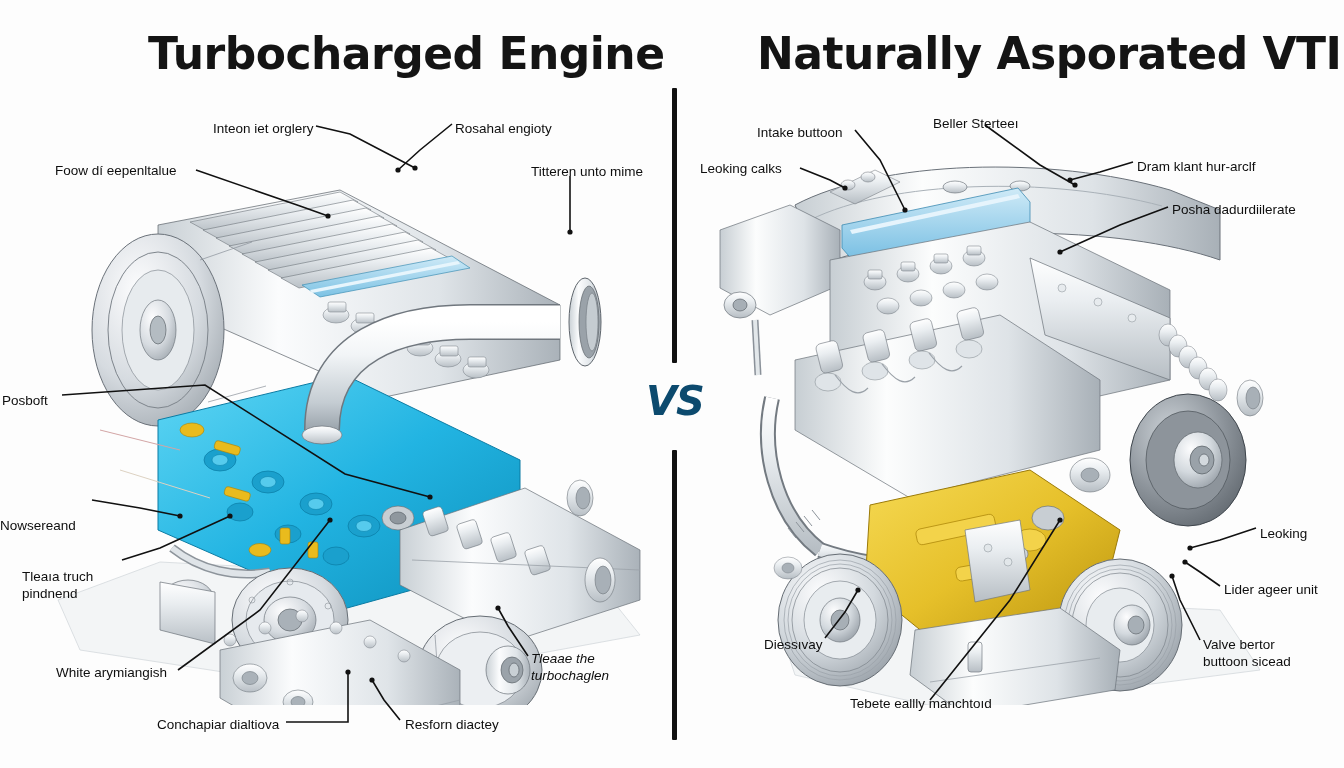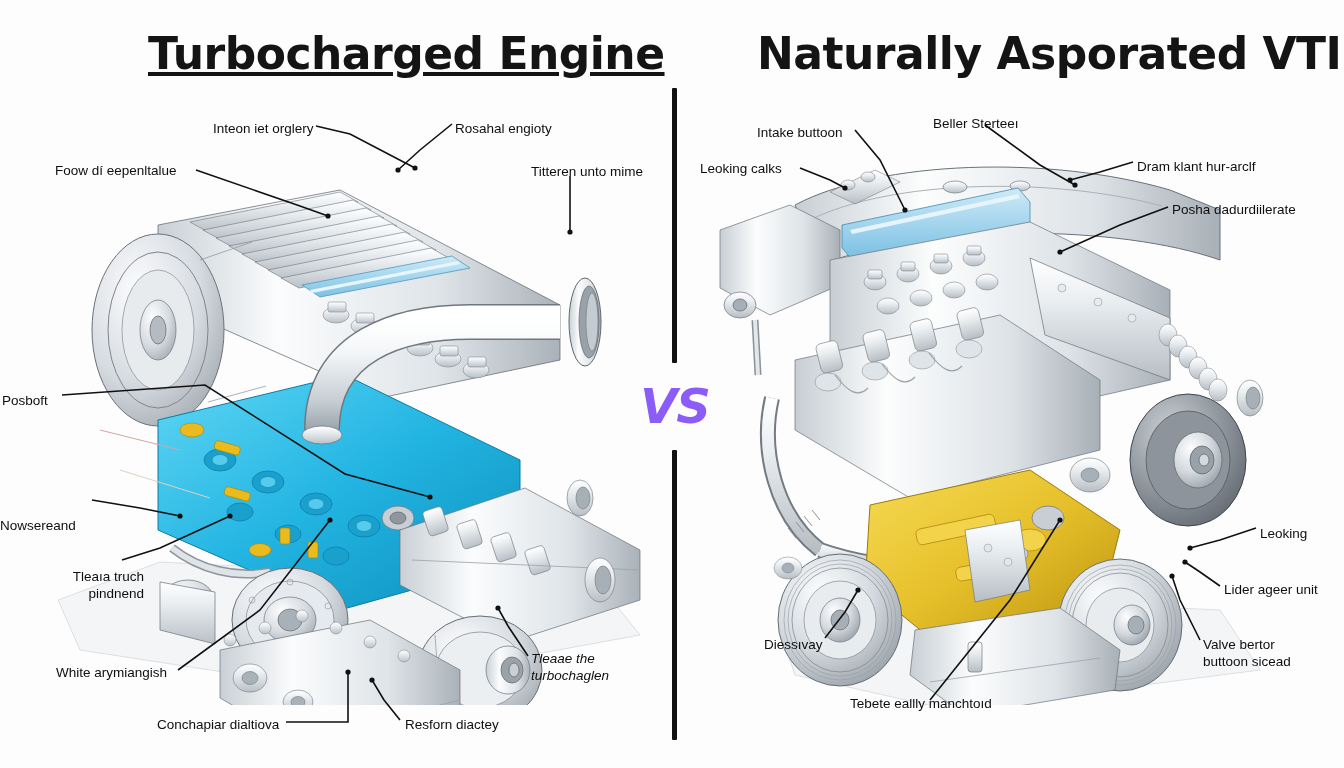--- a/index.html
+++ b/index.html
@@ -17,39 +17,39 @@
 
   
   .panel-title {
     position: absolute;
     font-weight: bold;
     color: #141414;
     letter-spacing: -0.5px;
     white-space: nowrap;
     font-family: "DejaVu Sans", sans-serif;
   }
-  #title-left  { left: 148px; top: 28px; font-size: 44px; text-decoration: underline; }
+  #title-left  { left: 148px; top: 28px; font-size: 44px; }
   #title-right { left: 757px; top: 28px; font-size: 44px; }
 
   
   .divider-seg {
     position: absolute;
     left: 672px; width: 5px;
     background: #111;
     border-radius: 1px;
   }
   #div-top    { top: 88px;  height: 275px; }
   #div-bottom { top: 450px; height: 290px; }
   #vs-label {
     position: absolute;
     left: 637px; top: 378px;
     width: 76px; text-align: center;
     font-family: "DejaVu Sans", sans-serif;
-    font-weight: bold; font-size: 48px;
-    color: #8b5cf6; font-style: italic;
+    font-weight: bold; font-size: 40px;
+    color: #0c4a6e; font-style: italic;
     letter-spacing: -1px;
   }
 
   
   .callout {
     position: absolute;
     font-size: 13.5px;
     color: #0e0e0e;
     line-height: 1.28;
     white-space: pre-line;
@@ -496,21 +496,21 @@
   <div class="divider-seg" id="div-top"></div>
   <div id="vs-label">VS</div>
   <div class="divider-seg" id="div-bottom"></div>
 
   <div class="callout" style="left:213px; top:120px;">Inteon iet orglery</div>
   <div class="callout" style="left:55px;  top:162px;">Foow dí­ eepenltalue</div>
   <div class="callout" style="left:455px; top:120px;">Rosahal engioty</div>
   <div class="callout" style="left:531px; top:163px;">Titteren unto mime</div>
   <div class="callout" style="left:2px;   top:392px;">Posboft</div>
   <div class="callout" style="left:0px;   top:508px;margin-top:9px;">Nowsereand</div>
-  <div class="callout" style="left:32px;  top:568px; text-align:right; width:112px;">Tleaıa truch
+  <div class="callout" style="left:22px;  top:568px; text-align:left; width:112px;">Tleaıa truch
 pindnend</div>
   <div class="callout" style="left:56px;  top:664px;">White arymiangish</div>
   <div class="callout" style="left:157px; top:716px;">Conchapiar dialtiova</div>
   <div class="callout" style="left:405px; top:716px;">Resforn diactey</div>
   <div class="callout" style="left:531px; top:650px;font-style:italic;">Tleaae the
 turbochaglen</div>
 
   <div class="callout" style="left:757px;  top:124px;">Intake buttoon</div>
   <div class="callout" style="left:700px;  top:160px;">Leoking calks</div>
   <div class="callout" style="left:893px;  top:115px;margin-left:40px;">Beller Sterteeı</div>

